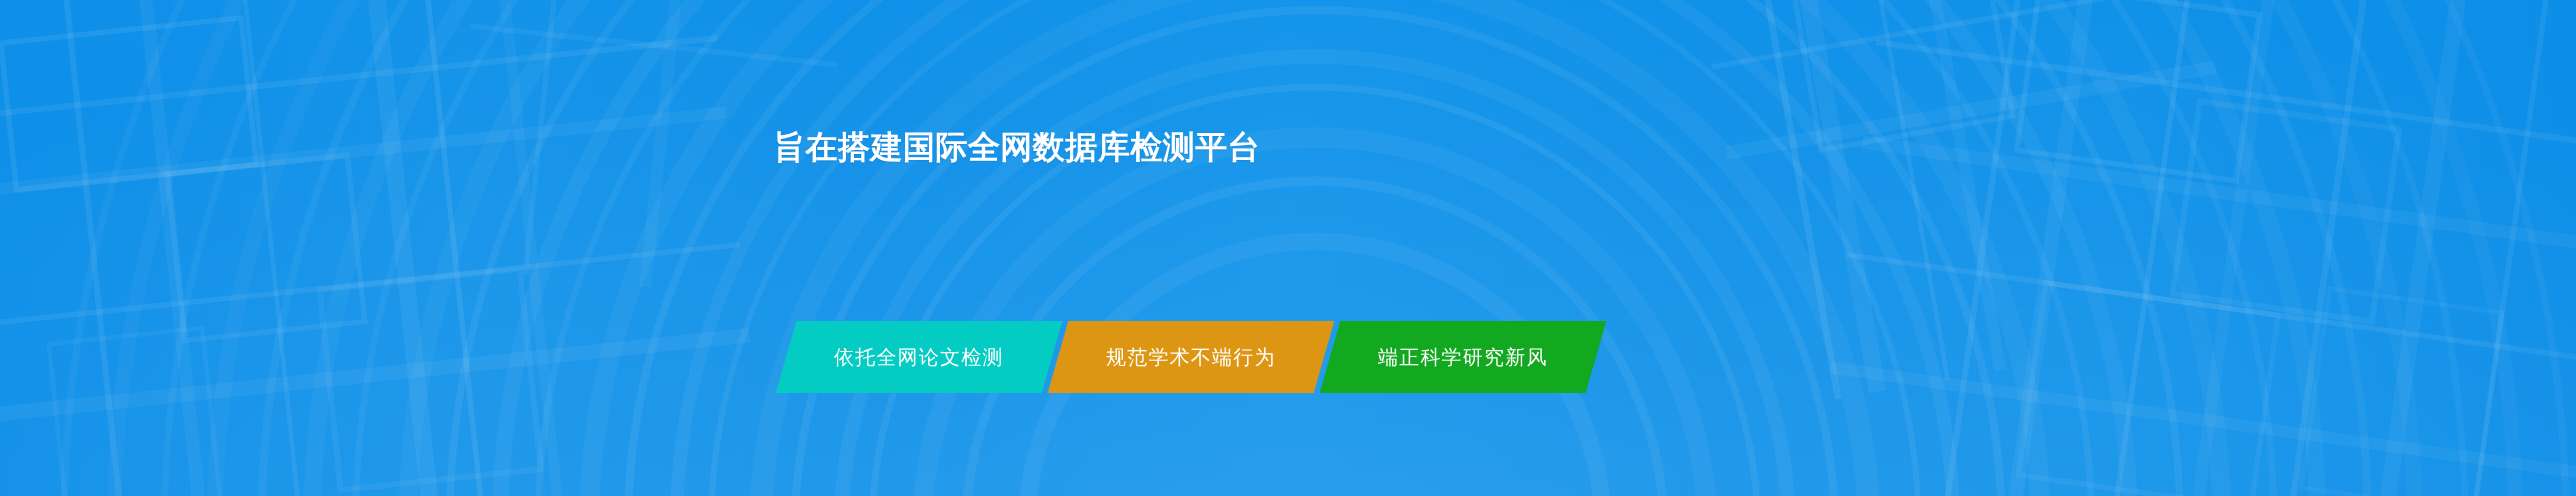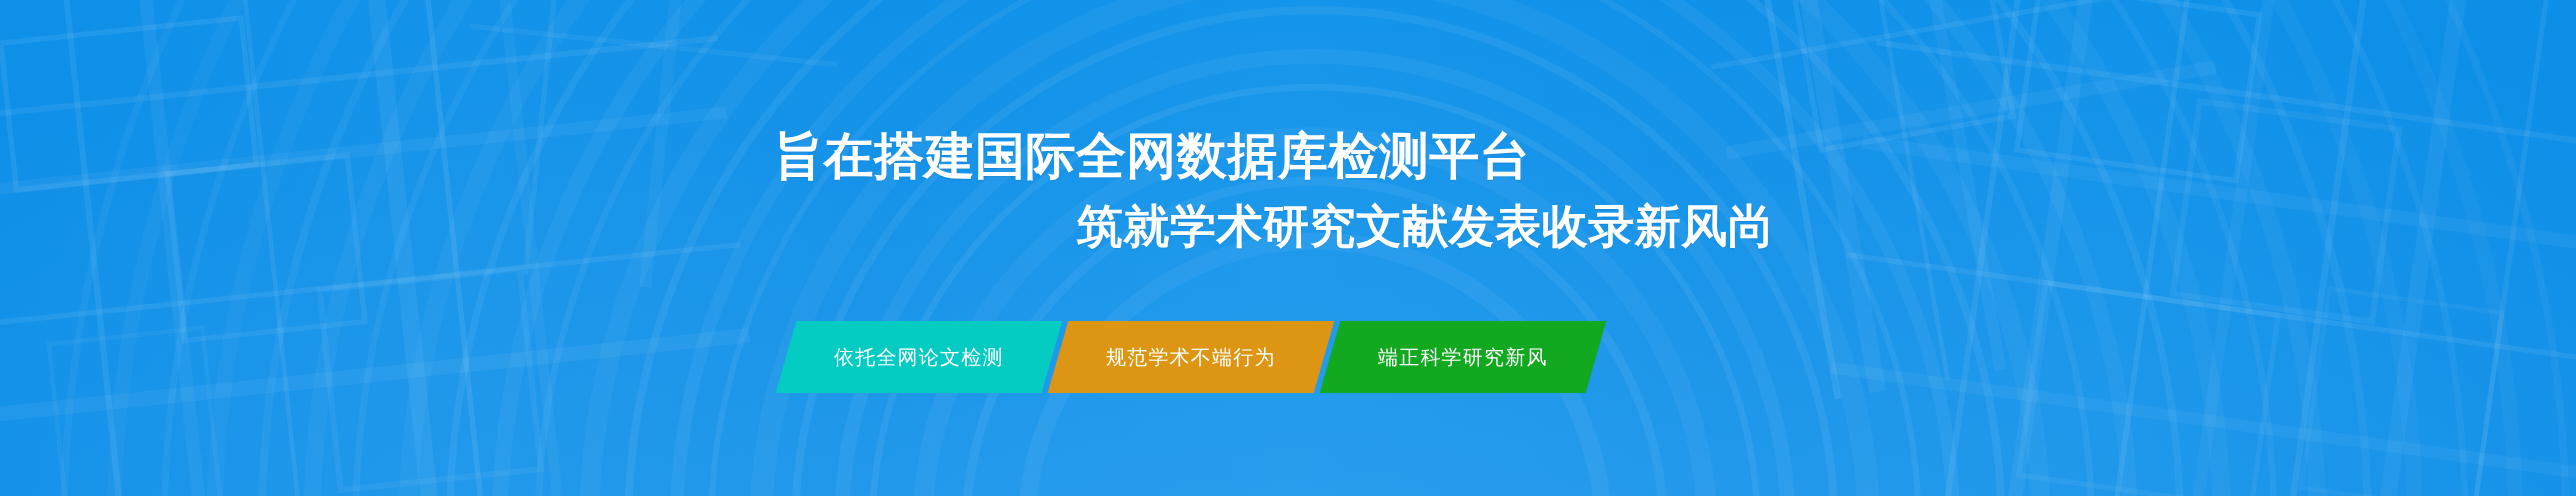--- a/index.html
+++ b/index.html
@@ -35,21 +35,21 @@
     color:#ffffff;
     letter-spacing:0.045em;
     text-shadow:0 0.7px 1.3px rgba(0,40,80,0.10);
   }
   .hl-line{
     white-space:nowrap;
     font-weight:700;
     line-height:1.0;
   }
   .hl-line-1{
-    font-size:50px;
+    font-size:32px;
     padding-left:773px;
   }
   .hl-line-2{
     font-size:46px;
     padding-left:1077px;
     margin-top:22px;
   }
 
   
   .tag-strip{
@@ -188,21 +188,20 @@
       <g transform="rotate(6 900 60)" fill="none" stroke="#ffffff">
         <line x1="820" y1="-200" x2="820" y2="420" stroke-opacity="0.060" stroke-width="8"></line>
         <line x1="1000" y1="-200" x2="1000" y2="420" stroke-opacity="0.045" stroke-width="18"></line>
         <line x1="700" y1="60" x2="1250" y2="60" stroke-opacity="0.055" stroke-width="8"></line>
       </g>
     </svg>
   </div>
 
   <div class="headline">
     <div class="hl-line hl-line-1">旨在搭建国际全网数据库检测平台</div>
-    <div class="hl-line hl-line-2">筑就学术研究文献发表收录新风尚</div>
   </div>
 
   <div class="tag-strip">
     <div class="tag tag-1" style="background: rgb(4, 204, 194);">
       <span class="tag-label">依托全网论文检测</span>
     </div>
     <div class="tag tag-2" style="background: rgb(221, 150, 19);">
       <span class="tag-label">规范学术不端行为</span>
     </div>
     <div class="tag tag-3" style="background: rgb(18, 168, 31);">

